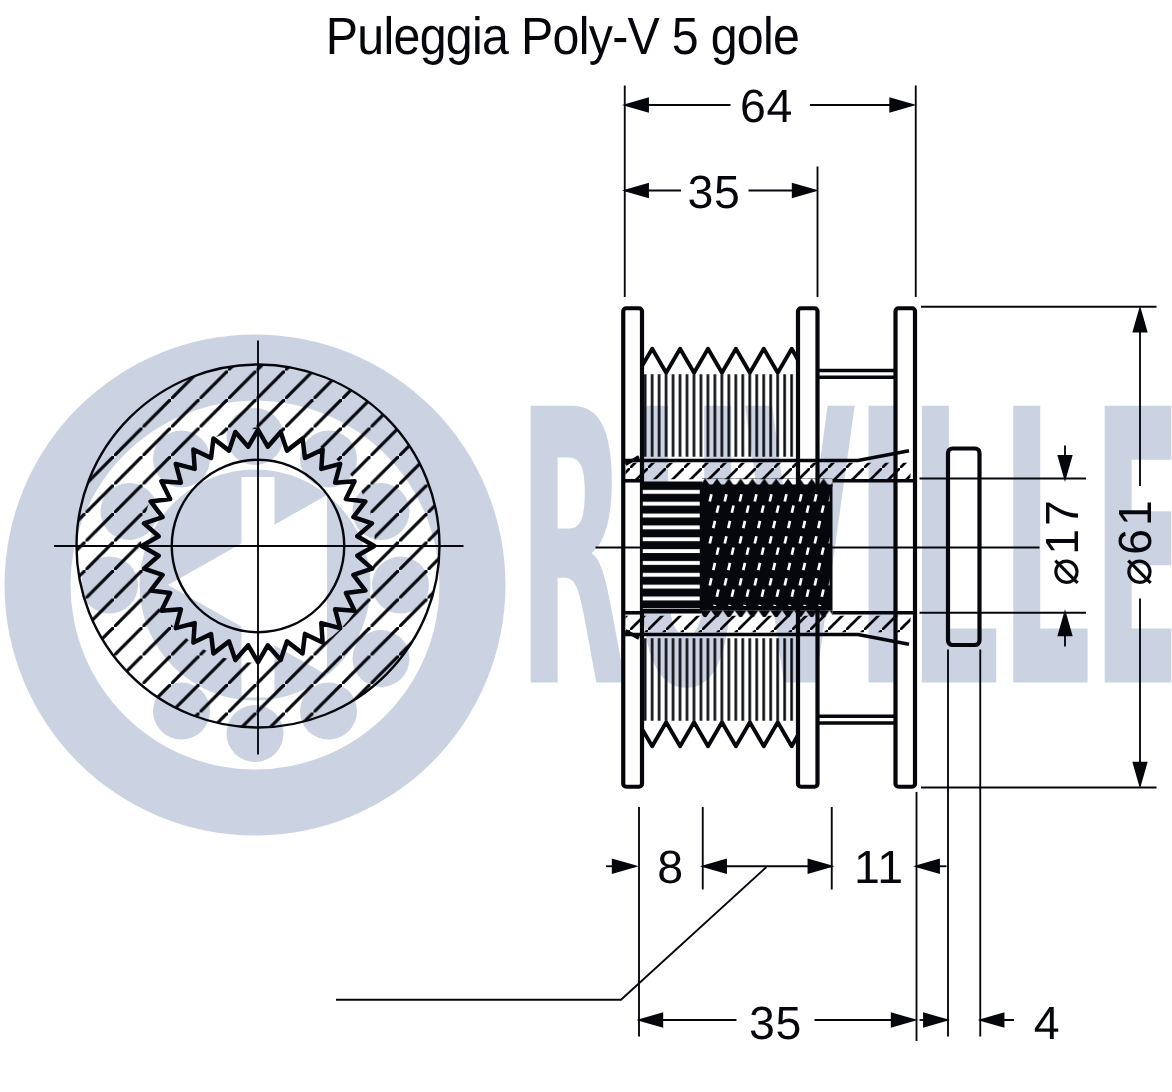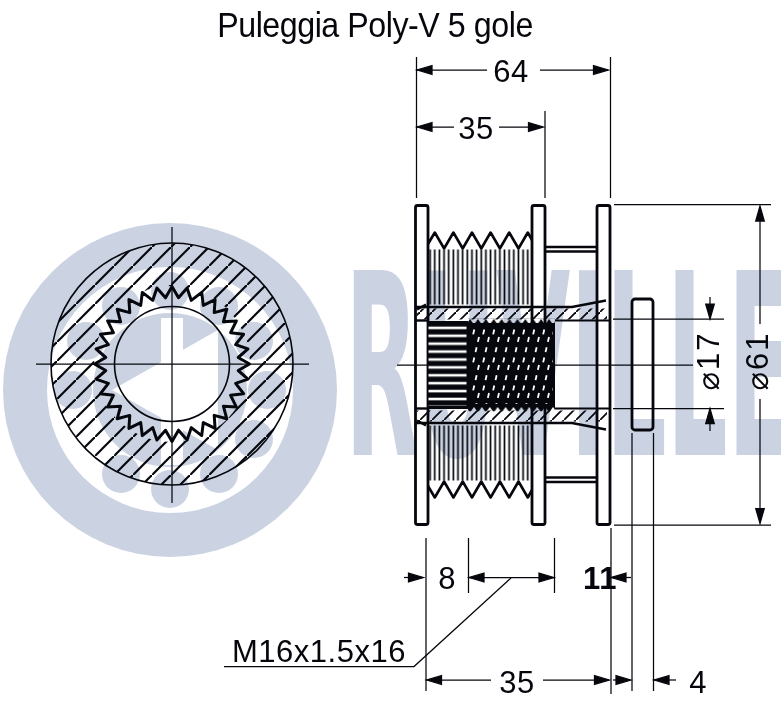--- a/index.html
+++ b/index.html
@@ -238,24 +238,23 @@
   </svg>
 
   <div class="title" style="left:375px; top:7px;">Puleggia Poly-V 5 gole</div>
 
   <div class="label" style="left:511px; top:71px;">64</div>
 
   <div class="label" style="left:476px; top:128px;">35</div>
 
   <div class="label" style="left:447px; top:578px;">8</div>
 
-  <div class="label" style="left:600px; top:578px;font-weight:bold;">11</div>
+  <div class="label" style="left:586px; top:578px;">11</div>
 
   <div class="label" style="left:517px; top:682px;">35</div>
 
   <div class="label" style="left:698px; top:682px;">4</div>
 
   <div class="label rot" style="left:708px; top:361px;">⌀17</div>
 
   <div class="label rot" style="left:757px; top:361px;">⌀61</div>
 
-  <div class="label left-align" style="left:232px; top:651px;">M16x1.5x16</div>
 </div>
 
 </body></html>

